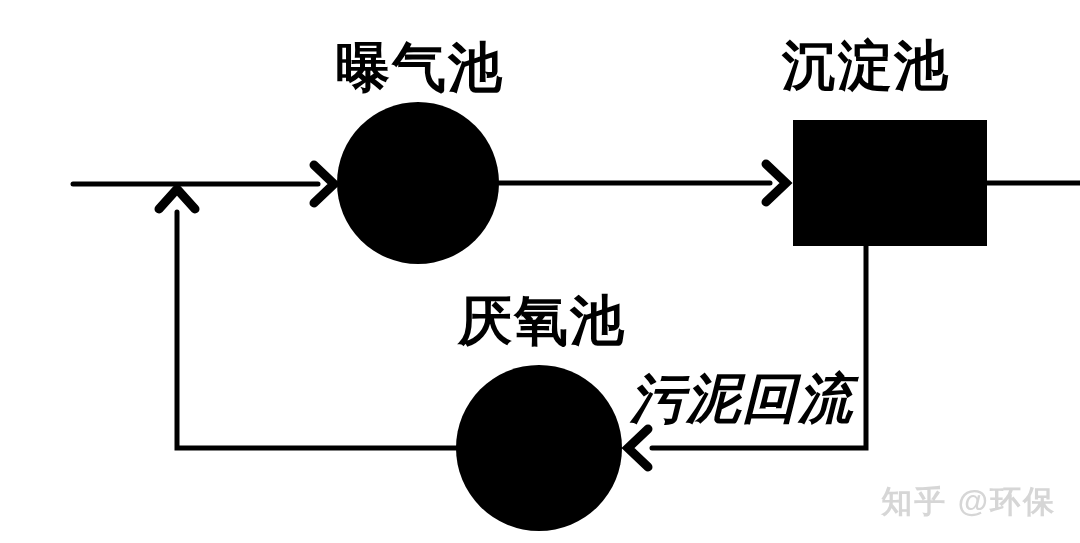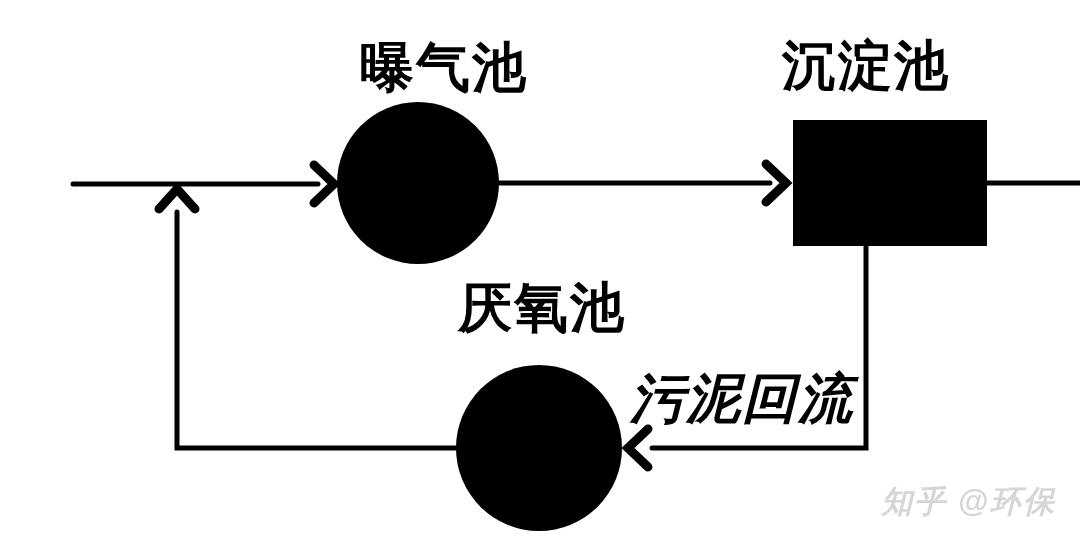--- a/index.html
+++ b/index.html
@@ -25,35 +25,34 @@
   .node-label {
     position: absolute;
     transform: translateX(-50%);
     font-size: 54px;
     font-weight: 700;
     color: #000000;
     line-height: 1;
     white-space: nowrap;
     letter-spacing: 2px;
   }
-  .label-aeration      { left: 420px; top: 40px; margin-left: 24px; }
+  .label-aeration      { left: 420px; top: 40px; }
   .label-sedimentation { left: 866px; top: 38px; }
-  .label-anaerobic     { left: 542px; top: 280px; }
+  .label-anaerobic     { left: 542px; top: 293px; }
   .label-sludge-return { left: 742px; top: 371px; font-style: italic; }
   .watermark {
     position: absolute;
     right: 24px;
     top: 481px;
     font-size: 31px;
     font-weight: 700;
     color: #d6d6d6;
     text-shadow: 1px 1px 0 #ffffff;
     letter-spacing: 2px;
     white-space: nowrap;
-    font-style: italic;
   }
 </style>
 </head>
 <body>
 
 <div class="stage">
 
   <svg class="diagram-svg" viewBox="0 0 1080 543" xmlns="http://www.w3.org/2000/svg">
     <g stroke="#000000" stroke-width="5" fill="none" stroke-linecap="round">
 

